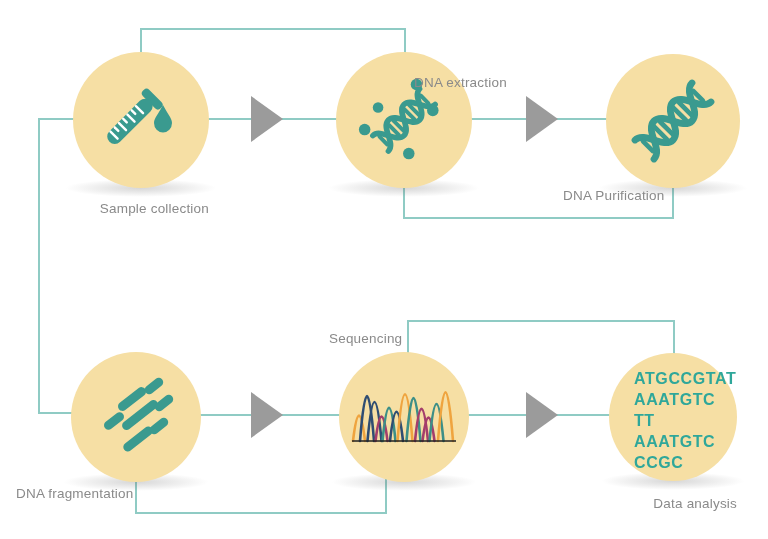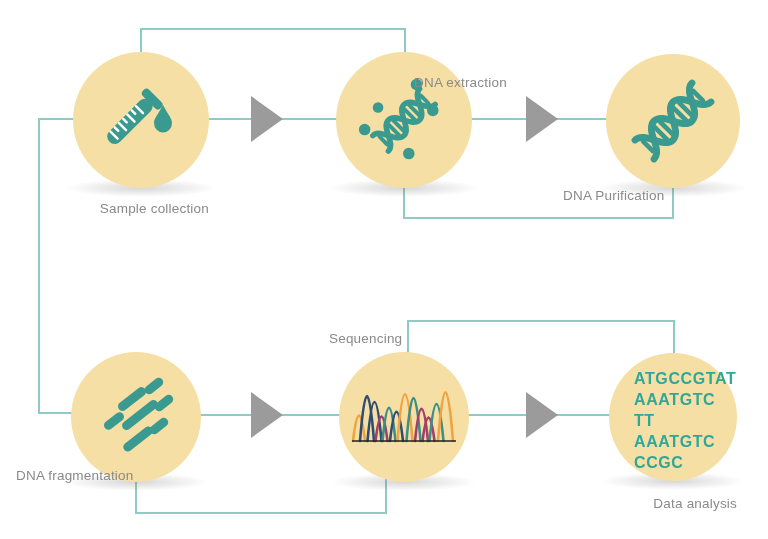--- a/index.html
+++ b/index.html
@@ -155,21 +155,21 @@
         <line x1="34.5" y1="37.4" x2="53.5" y2="22.6"></line>
         <line x1="61.3" y1="20.7" x2="70.7" y2="13.3"></line>
         <line x1="20.5" y1="56.3" x2="31.5" y2="47.7"></line>
         <line x1="38.6" y1="56.5" x2="65.4" y2="35.5"></line>
         <line x1="71.3" y1="37.7" x2="80.7" y2="30.3"></line>
         <line x1="39.8" y1="78.0" x2="60.2" y2="62.0"></line>
         <line x1="66.3" y1="60.7" x2="75.7" y2="53.3"></line>
       </g>
     </svg>
   </div>
-  <div class="step-label" style="left:16px;top:468px;">DNA fragmentation</div>
+  <div class="step-label" style="left:16px;top:486px;">DNA fragmentation</div>
 
   <div class="circle" style="left:339px;top:352px;width:130px;height:130px;">
     <svg width="112" height="72" viewBox="0 0 112 72">
       <g class="peaks">
           <path d="M 5 60 C 9.08 26.199999999999996, 12.92 26.199999999999996, 17 60" fill="none" stroke="#EFA43F" stroke-width="2.6" stroke-linecap="round"></path>
           <path d="M 12 60 C 16.759999999999998 0.19999999999999574, 21.240000000000002 0.19999999999999574, 26 60" fill="none" stroke="#2F4D72" stroke-width="2.6" stroke-linecap="round"></path>
           <path d="M 19.5 60 C 24.259999999999998 8, 28.740000000000002 8, 33.5 60" fill="none" stroke="#2F4D72" stroke-width="2.6" stroke-linecap="round"></path>
           <path d="M 27.5 60 C 31.58 27.5, 35.42 27.5, 39.5 60" fill="none" stroke="#A43E6B" stroke-width="2.6" stroke-linecap="round"></path>
           <path d="M 34.5 60 C 38.92 15.799999999999997, 43.08 15.799999999999997, 47.5 60" fill="none" stroke="#3C8F87" stroke-width="2.6" stroke-linecap="round"></path>
           <path d="M 42 60 C 46.42 21, 50.58 21, 55 60" fill="none" stroke="#2F4D72" stroke-width="2.6" stroke-linecap="round"></path>

